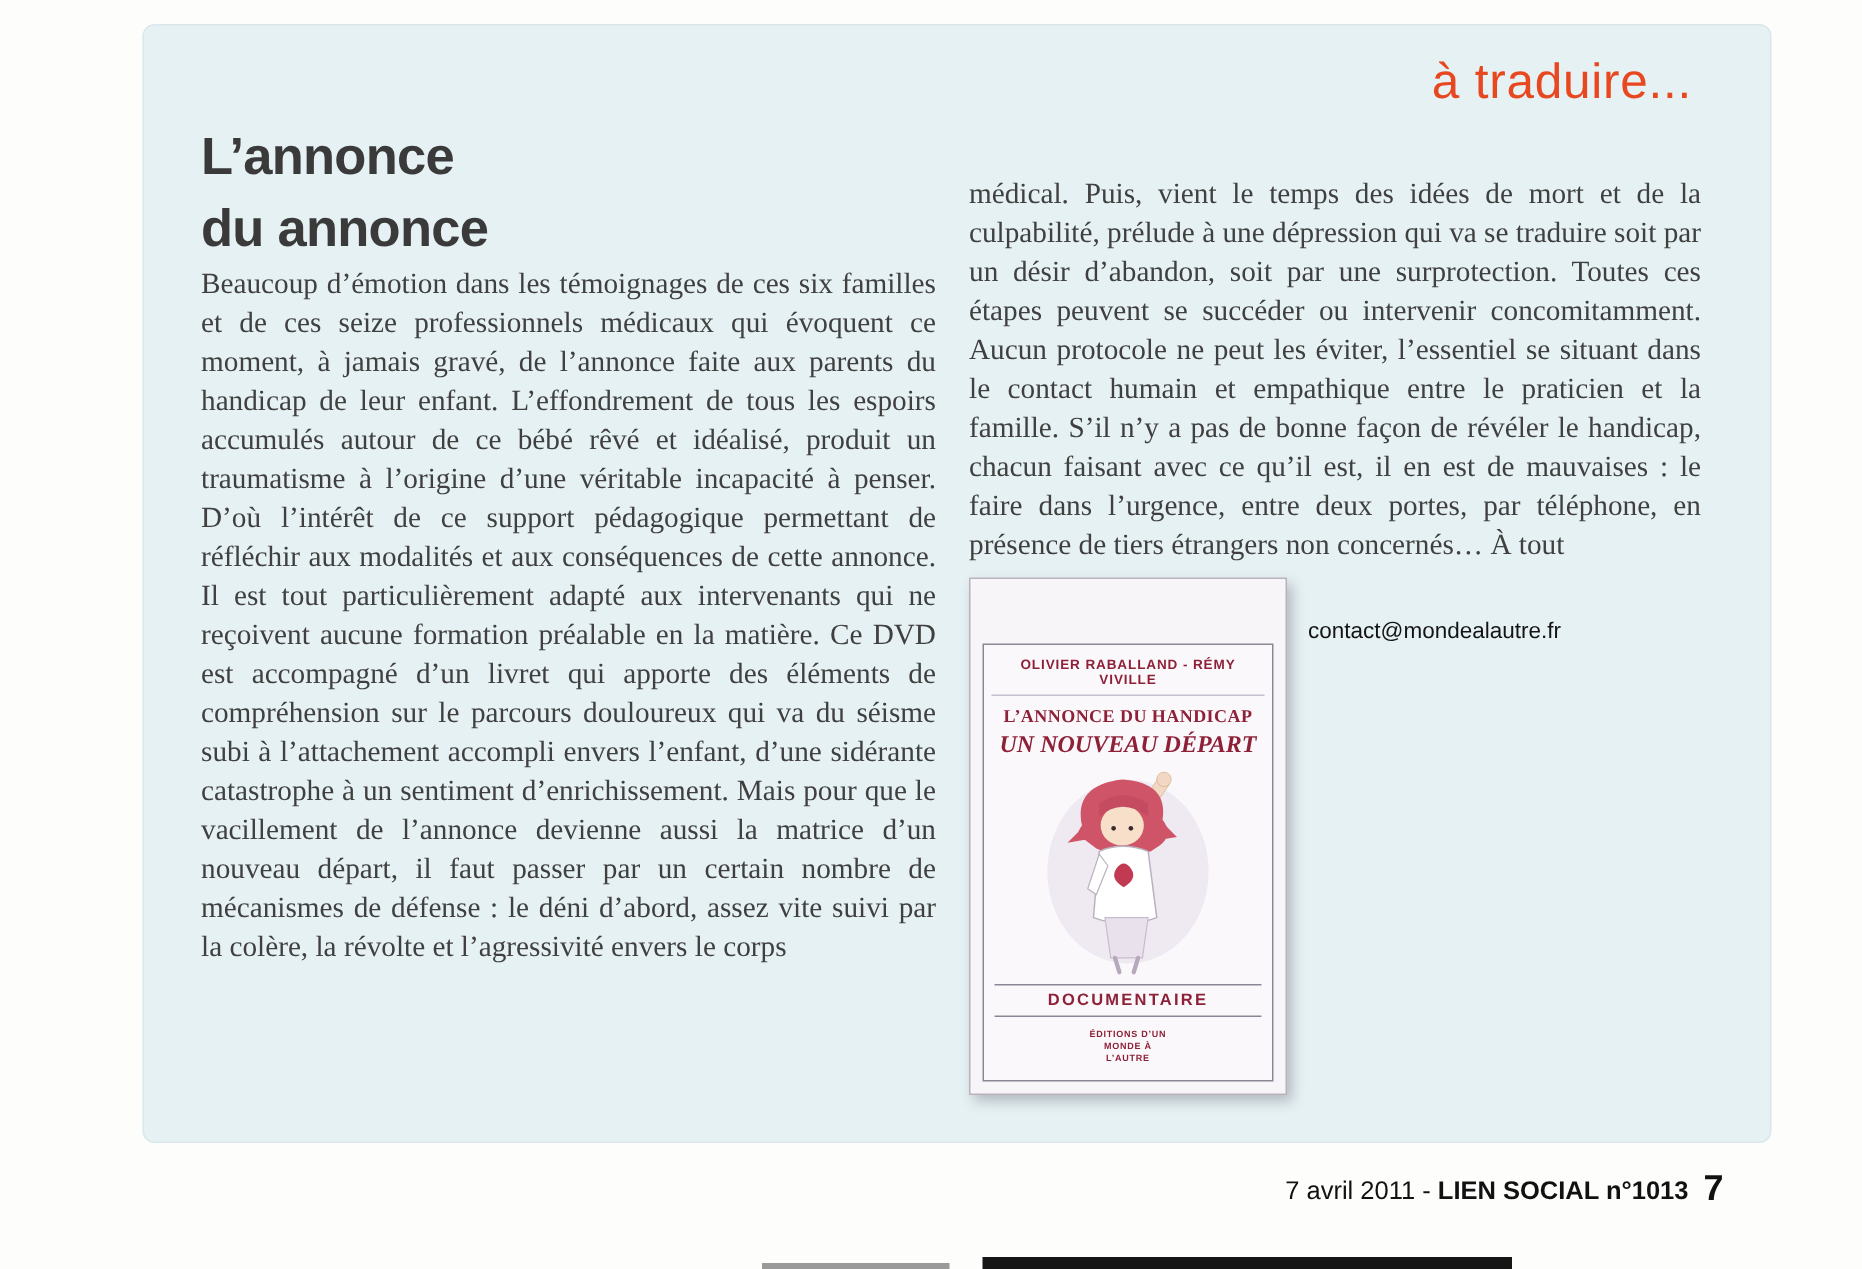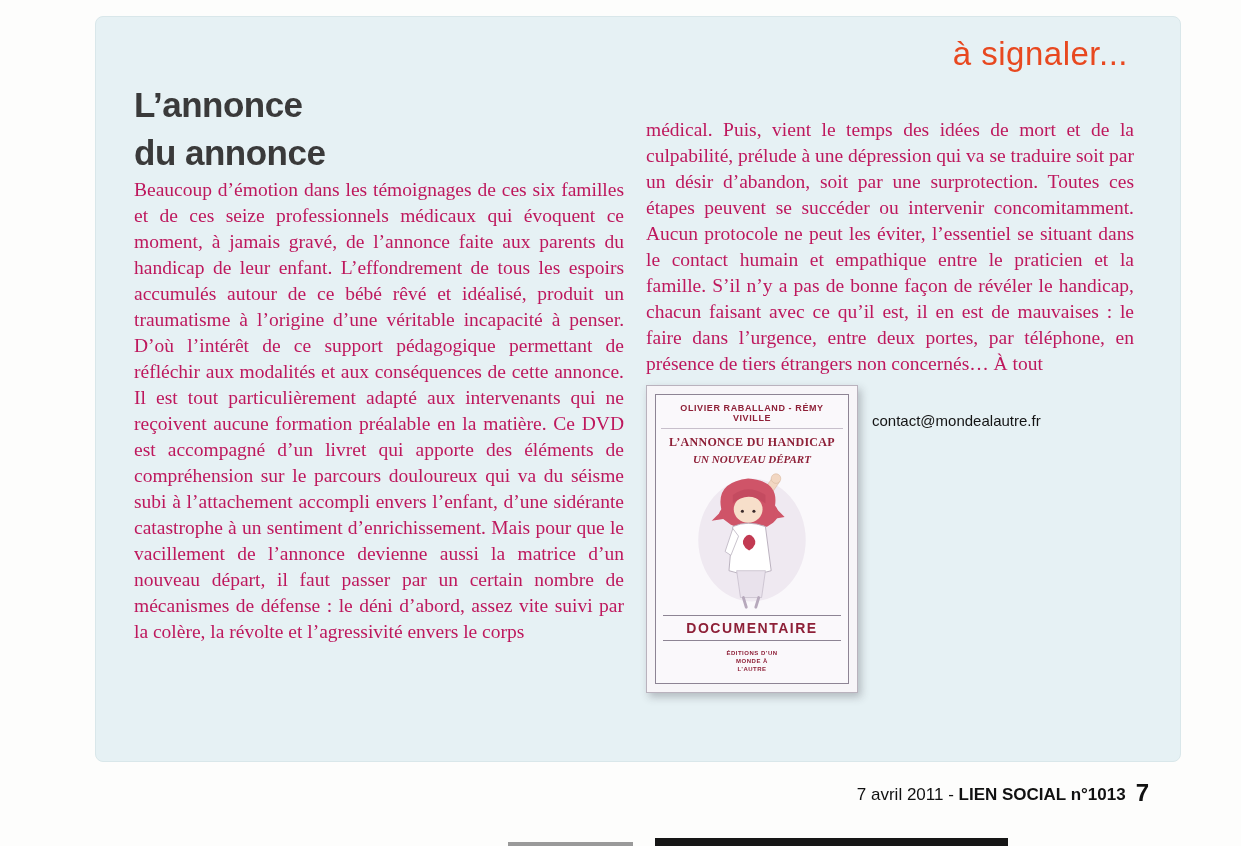--- a/index.html
+++ b/index.html
@@ -39,21 +39,21 @@
     line-height:48px;
     color:#3a3a3a;
     letter-spacing:-0.5px;
   }
   .title span { display:block; }
   .body {
     font-family:"Liberation Serif", "DejaVu Serif", serif;
     font-size:19.5px;
     line-height:26px;
     text-align:justify;
-    color:#be185d;
+    color:#404040;
     hyphens:auto;
   }
   .col-right {
     position:absolute;
     left:550px; top:100px;
     width:488px;
   }
   .media-row {
     display:flex;
     gap:14px;
@@ -66,20 +66,21 @@
     background:#f7f5f8;
     border:1px solid #b9b2bd;
     box-shadow:3px 4px 8px rgba(60,60,70,0.30);
     padding:8px;
   }
   .dvd-inner {
     border:1px solid #8d8494;
     padding:8px 5px 10px 5px;
     text-align:center;
     background:#faf8fb;
+    margin-top:35px;
   }
   .dvd-authors {
     color:#8e2038;
     font-size:9px;
     font-weight:bold;
     letter-spacing:0.6px;
     text-transform:uppercase;
     border-bottom:1px solid #c7bfcb;
     padding-bottom:5px;
     margin-bottom:6px;
@@ -90,27 +91,27 @@
     font-weight:bold;
     font-size:12px;
     letter-spacing:0.3px;
     margin-bottom:3px;
   }
   .dvd-subtitle {
     font-family:"Liberation Serif", serif;
     color:#8e2038;
     font-weight:bold;
     font-style:italic;
-    font-size:11px;
+    font-size:16px;
     margin-bottom:4px;
   }
   .dvd-art { display:block; margin:0 auto 4px auto; }
   .dvd-genre {
     color:#8e2038;
-    font-size:14px;
+    font-size:11px;
     font-weight:bold;
     letter-spacing:1.5px;
     border-top:1px solid #8d8494;
     border-bottom:1px solid #8d8494;
     padding:4px 0;
     margin:2px 2px 8px 2px;
   }
   .dvd-pub {
     color:#8e2038;
     font-size:6px;
@@ -150,21 +151,21 @@
   .a1 { left:508px; top:842px; width:125px; height:4px; background:#9a9a9a; }
   .a2 { left:655px; top:838px; width:353px; height:8px; background:#161616; }
 </style>
 </head>
 <body>
 
 <div class="page-root">
 
   <div class="panel">
 
-    <div class="section-label">à signaler...</div>
+    <div class="section-label">à traduire...</div>
 
     <div class="col-left">
       <h1 class="title">
         <span>L’annonce</span>
         <span>du annonce</span>
       </h1>
       <p class="body">Beaucoup d’émotion dans les témoignages de ces six familles et de ces seize professionnels médicaux qui évoquent ce moment, à jamais gravé, de l’annonce faite aux parents du handicap de leur enfant. L’effondrement de tous les espoirs accumulés autour de ce bébé rêvé et idéalisé, produit un traumatisme à l’origine d’une véritable incapacité à penser. D’où l’intérêt de ce support pédagogique permettant de réfléchir aux modalités et aux conséquences de cette annonce. Il est tout particulièrement adapté aux intervenants qui ne reçoivent aucune formation préalable en la matière. Ce DVD est accompagné d’un livret qui apporte des éléments de compréhension sur le parcours douloureux qui va du séisme subi à l’attachement accompli envers l’enfant, d’une sidérante catastrophe à un sentiment d’enrichissement. Mais pour que le vacillement de l’annonce devienne aussi la matrice d’un nouveau départ, il faut passer par un certain nombre de mécanismes de défense : le déni d’abord, assez vite suivi par la colère, la révolte et l’agressivité envers le corps</p>
     </div>
 
     <div class="col-right">

